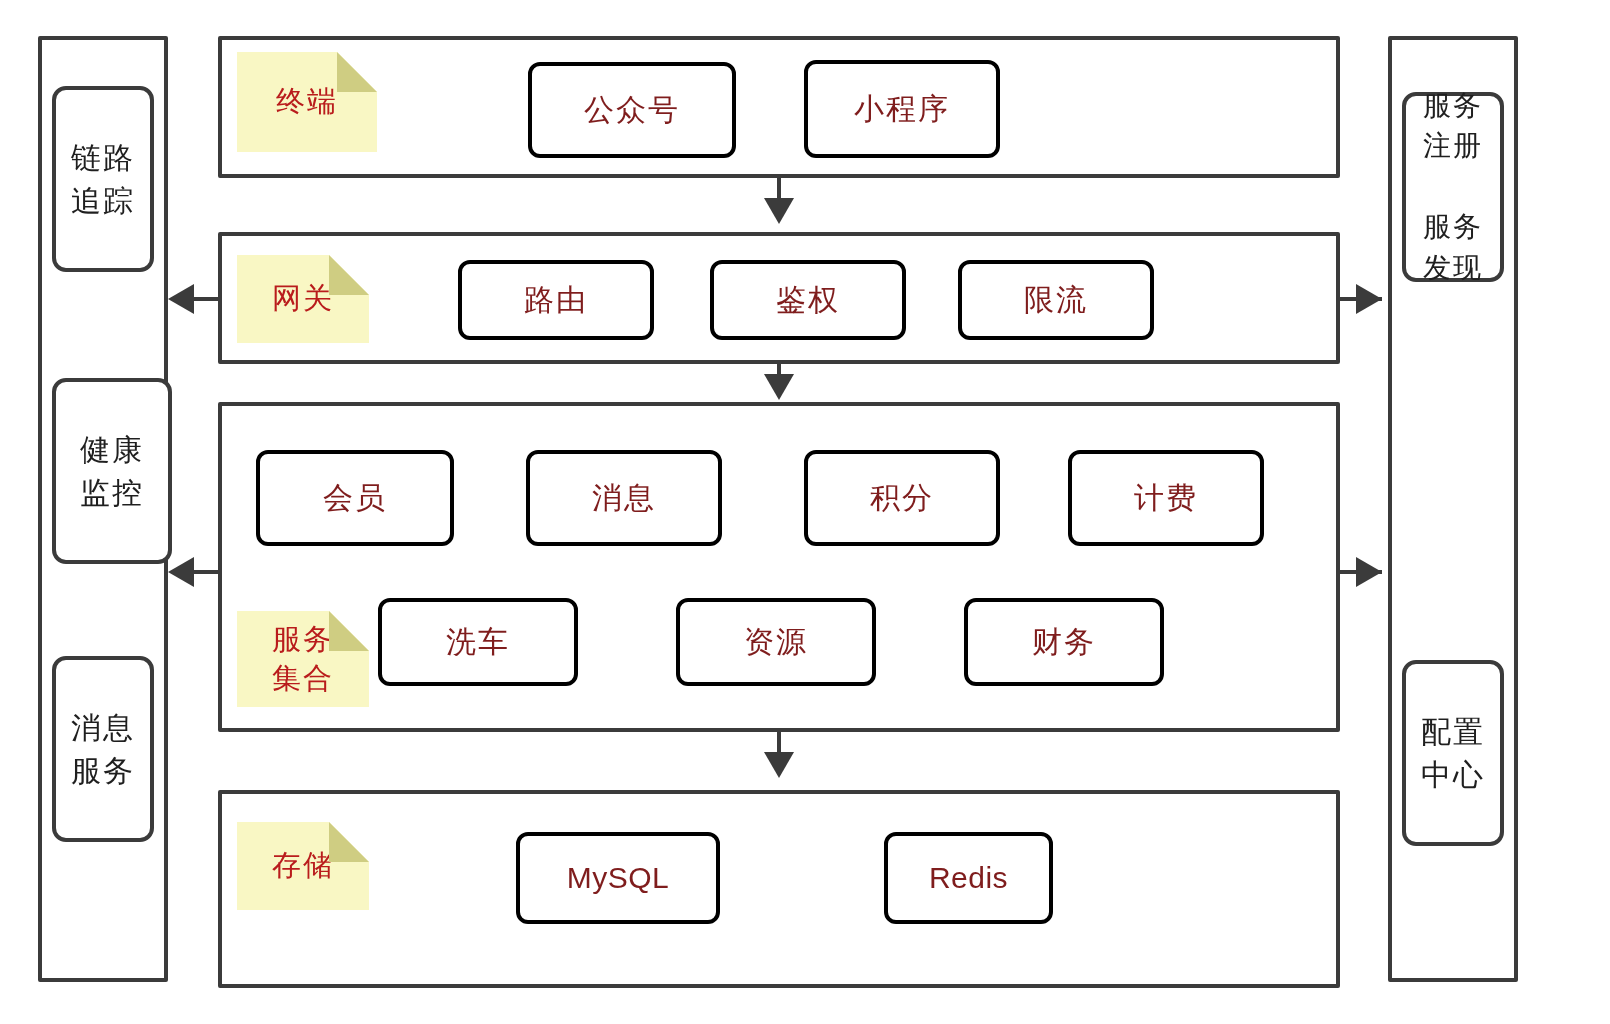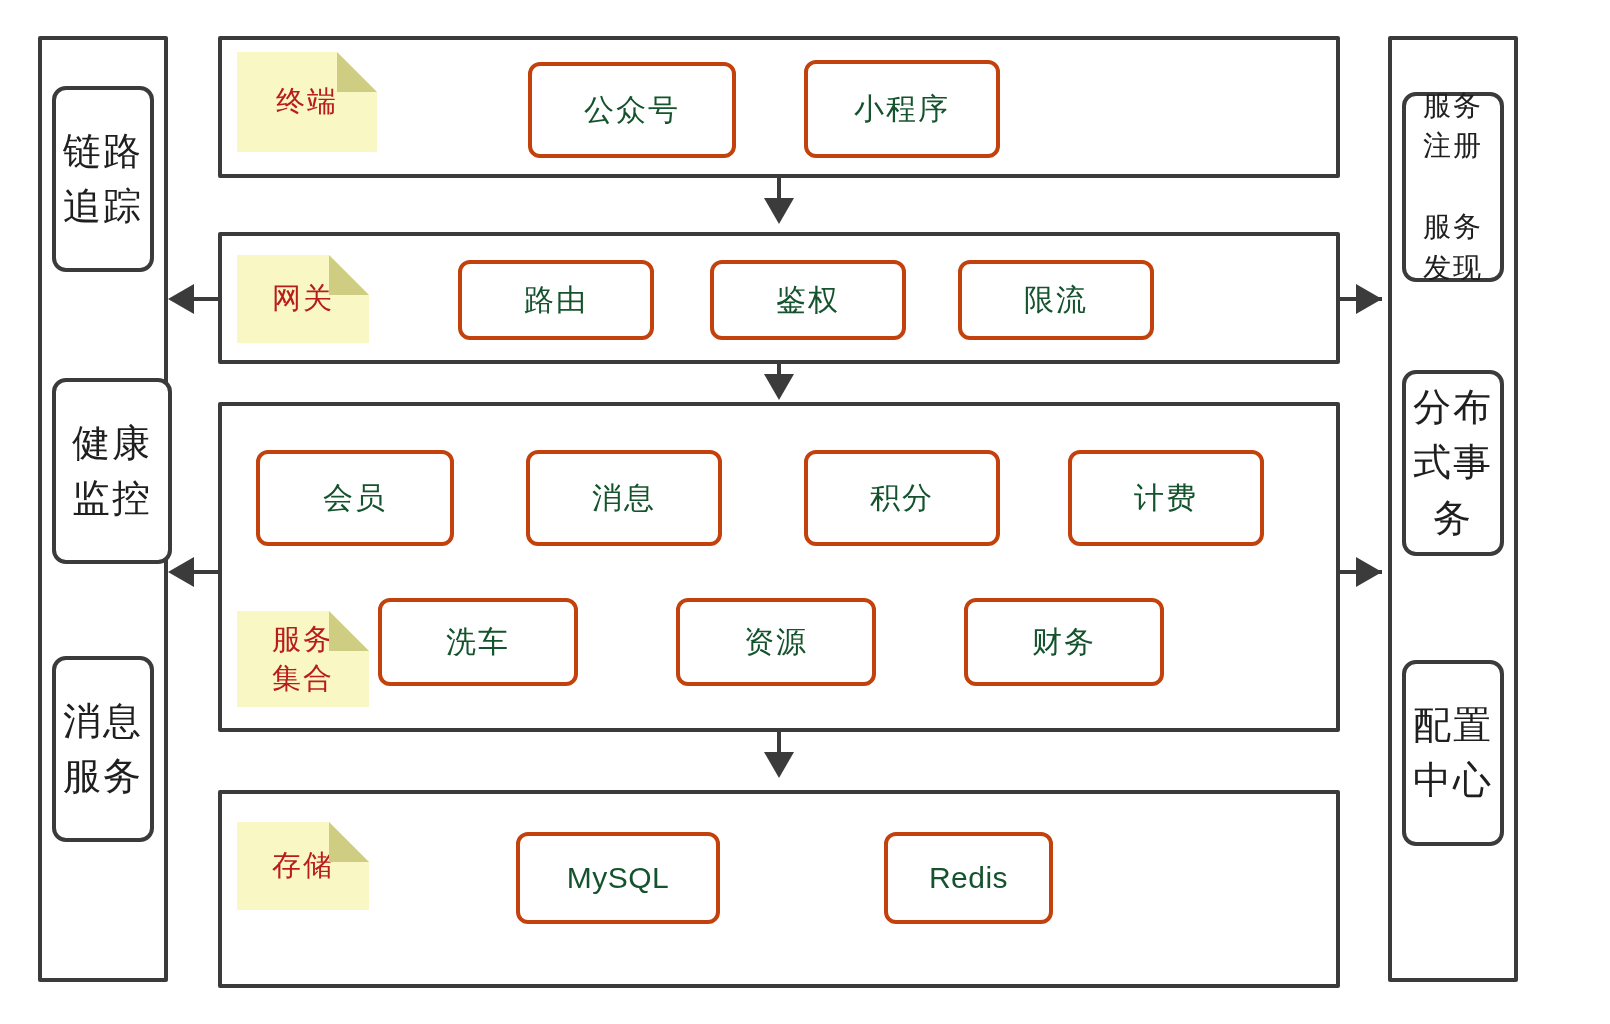--- a/index.html
+++ b/index.html
@@ -35,44 +35,44 @@
 
   
   .band {
     border: 4px solid #3b3b3b;
     background: #ffffff;
     border-radius: 2px;
   }
 
   
   .node {
-    border: 4px solid #c2410c;
+    border: 4px solid #000000;
     border-radius: 12px;
     background: #ffffff;
     display: flex;
     align-items: center;
     justify-content: center;
     text-align: center;
     font-size: 30px;
     letter-spacing: 2px;
     line-height: 1.35;
-    color: #14532d;
+    color: #7f1d1d;
   }
   .node.latin { letter-spacing: 0.5px; font-size: 30px; }
 
   
   .rail-node {
     border: 4px solid #3b3b3b;
     border-radius: 14px;
     background: #ffffff;
     display: flex;
     align-items: center;
     justify-content: center;
     text-align: center;
-    font-size: 38px;
+    font-size: 30px;
     letter-spacing: 2px;
     line-height: 1.45;
     white-space: pre-line;
     color: #1f1f1f;
   }
 
   
   .sticky {
     background: #f9f7c4;
     display: flex;
@@ -136,23 +136,20 @@
   <div class="abs rail-node" style="left:52px; top:656px; width:102px; height:186px;">消息
 服务</div>
 
   <div class="abs rail" style="left:1388px; top:36px; width:130px; height:946px;">
   </div>
   <div class="abs rail-node" style="left:1402px; top:92px; width:102px; height:190px; font-size:28px;">服务
 注册
 
 服务
 发现</div>
-  <div class="abs rail-node" style="left:1402px; top:370px; width:102px; height:186px;">分布
-式事
-务</div>
   <div class="abs rail-node" style="left:1402px; top:660px; width:102px; height:186px;">配置
 中心</div>
 
   <div class="abs band" style="left:218px; top:36px; width:1122px; height:142px;"></div>
   <div class="sticky-wrap" style="left:237px; top:52px; width:140px; height:100px;">
     <div class="sticky" style="width:140px; height:100px;">终端</div>
     <div class="sticky-fold"></div>
   </div>
   <div class="abs node" style="left:528px; top:62px; width:208px; height:96px;">公众号</div>
   <div class="abs node" style="left:804px; top:60px; width:196px; height:98px;">小程序</div>

